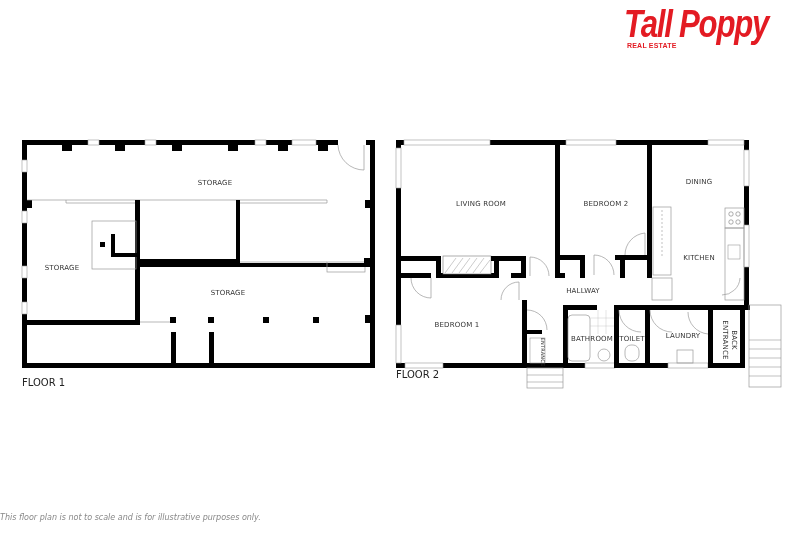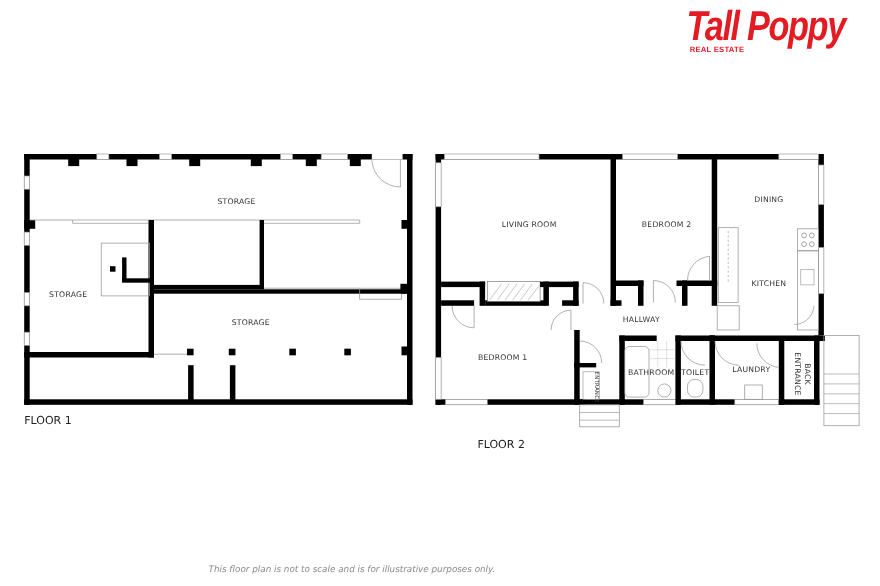--- a/index.html
+++ b/index.html
@@ -3,21 +3,21 @@
   <meta charset="utf-8">
   <style>
     html, body { margin: 0; padding: 0; background: #ffffff; }
     body { width: 800px; height: 533px; position: relative; overflow: hidden; font-family: "DejaVu Sans", sans-serif; }
     .logo { position: absolute; left: 624px; top: 4px; width: 170px; height: 52px; }
     .logo-main { position: absolute; left: 0; top: 0; font-family: "Liberation Sans", sans-serif; font-weight: bold; font-style: italic; font-size: 38px; color: #e31b23; letter-spacing: -1.5px; line-height: 40px; transform: scaleX(0.82); transform-origin: left top; white-space: nowrap; }
     .logo-sub { position: absolute; left: 3px; top: 38px; font-family: "Liberation Sans", sans-serif; font-weight: bold; font-size: 7px; color: #e31b23; letter-spacing: 0.2px; }
     svg.plan { position: absolute; left: 0; top: 0; }
     .room-label { font-family: "DejaVu Sans", sans-serif; font-size: 7px; fill: #333; letter-spacing: 0.2px; }
     .floor-label { position: absolute; font-family: "DejaVu Sans", sans-serif; font-size: 10px; color: #222; }
-    .disclaimer { position: absolute; left: 0; width: 640px; top: 513px; text-align: center; font-family: "DejaVu Sans", sans-serif; font-style: italic; font-size: 8px; color: #888; }
+    .disclaimer { position: absolute; left: 0; width: 640px; top: 513px; text-align: left; font-family: "DejaVu Sans", sans-serif; font-style: italic; font-size: 8px; color: #888; }
   </style>
 </head>
 <body>
 
 <div class="logo">
   <div class="logo-main">Tall Poppy</div>
   <div class="logo-sub">REAL ESTATE</div>
 </div>
 
 <svg class="plan" width="800" height="533" viewBox="0 0 800 533">
@@ -213,15 +213,15 @@
     <text class="room-label" x="0" y="0" text-anchor="middle" transform="translate(541,352) rotate(90)" style="font-size:5px">ENTRANCE</text>
     <text class="room-label" x="592" y="341" text-anchor="middle">BATHROOM</text>
     <text class="room-label" x="632" y="341" text-anchor="middle">TOILET</text>
     <text class="room-label" x="683" y="338" text-anchor="middle">LAUNDRY</text>
     <text class="room-label" x="0" y="0" text-anchor="middle" transform="translate(732,340) rotate(90)">BACK</text>
     <text class="room-label" x="0" y="0" text-anchor="middle" transform="translate(723,340) rotate(90)">ENTRANCE</text>
   </g>
 </svg>
 
 <div class="floor-label" style="left:22px; top:377px;">FLOOR 1</div>
-<div class="floor-label" style="left:396px; top:399px;margin-left:38px;">FLOOR 2</div>
+<div class="floor-label" style="left:396px; top:369px;">FLOOR 2</div>
 
 <div class="disclaimer">This floor plan is not to scale and is for illustrative purposes only.</div>
 
 </body></html>

